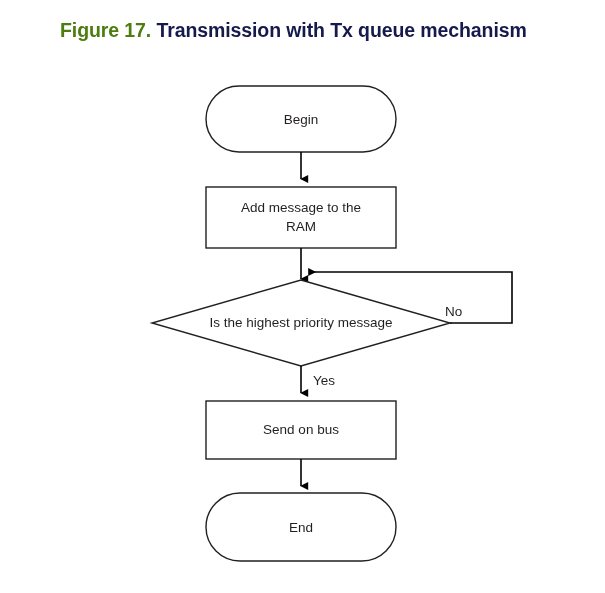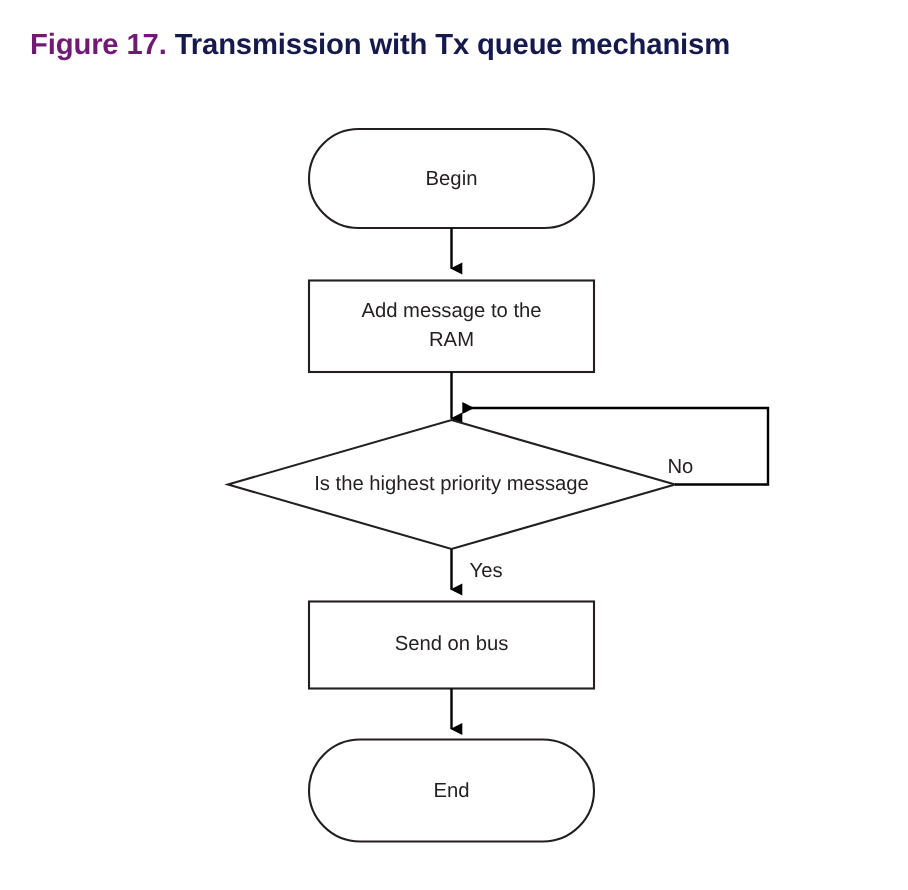--- a/index.html
+++ b/index.html
@@ -24,21 +24,22 @@
     position: absolute;
     left: 20px;
     top: 17px;
     font-size: 19.5px;
     font-weight: bold;
     letter-spacing: -0.1px;
     white-space: nowrap;
     line-height: 26px;
   }
   #caption .fig-label {
-    color: #701a75;
+    color: #4d7c0f;
+    margin-left: 40px;
   }
   #caption .fig-title {
     color: #16194C;
     text-align: right;
   }
   
   #diagram {
     position: absolute;
     left: 0;
     top: 0;

